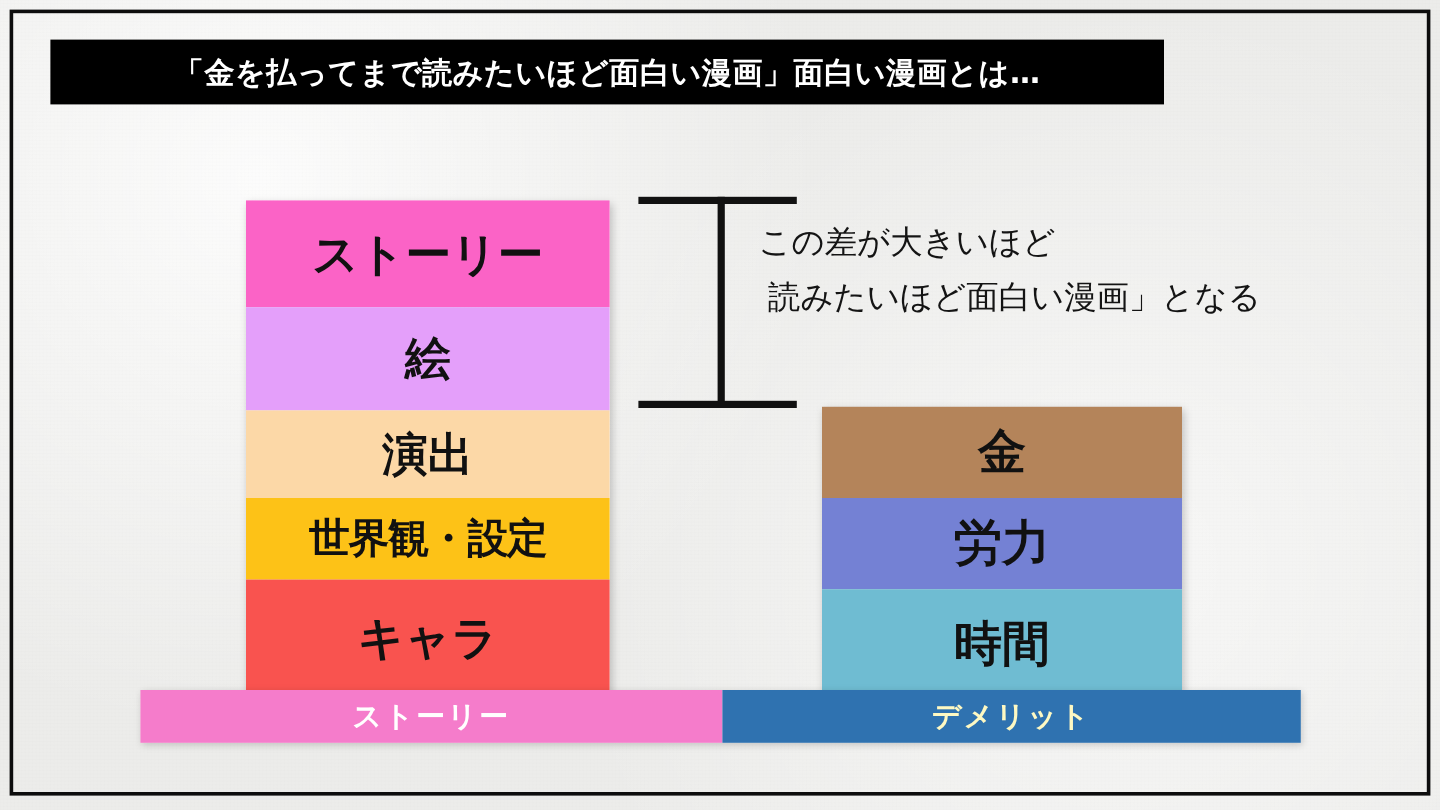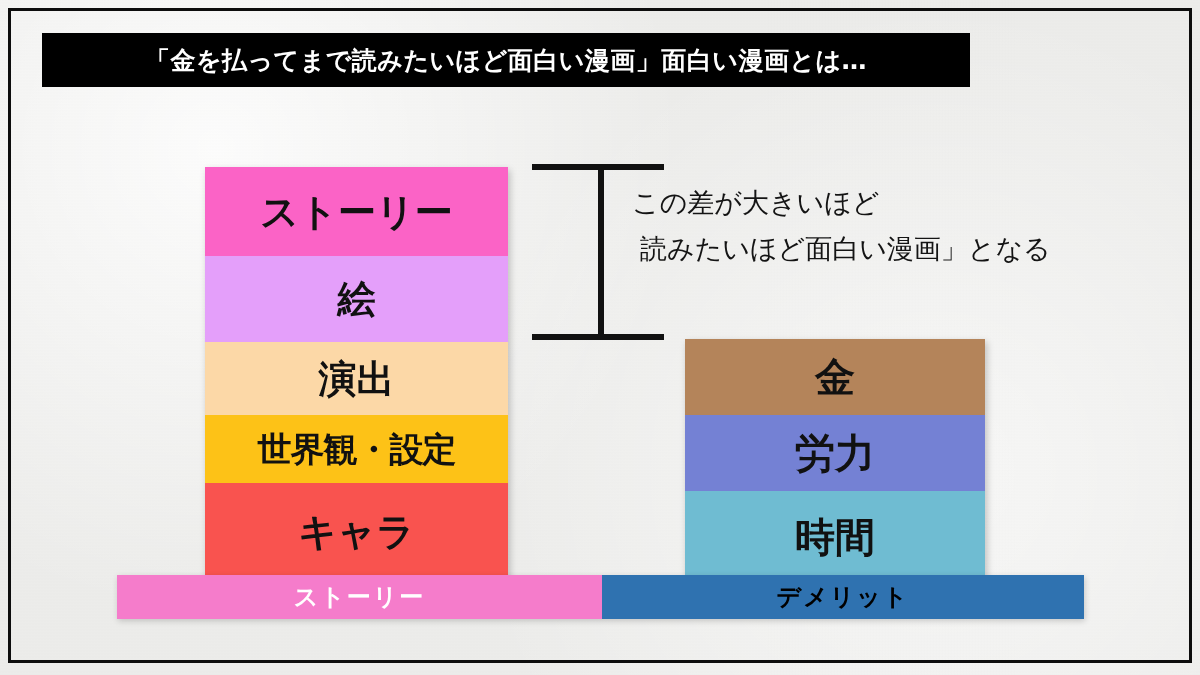--- a/index.html
+++ b/index.html
@@ -196,16 +196,16 @@
   </div>
 
   <div id="right-stack" class="stack">
       <div class="block" style="background: rgb(180, 132, 90); height: 76px;">金</div>
       <div class="block" style="background: rgb(116, 129, 212); height: 76px;">労力</div>
       <div class="block" style="background: rgb(111, 188, 210); height: 92px;">時間</div>
     </div>
 
   <div id="footer-bars">
     <div id="merit-bar" class="footer-bar" style="background: rgb(245, 124, 203); color: rgb(255, 255, 255);">ストーリー</div>
-    <div id="demerit-bar" class="footer-bar" style="background: rgb(47, 114, 176); color: #000000;">デメリット</div>
+    <div id="demerit-bar" class="footer-bar" style="background: rgb(47, 114, 176); color: #fef9c3;">デメリット</div>
   </div>
 
 </div>
 
 </body></html>

